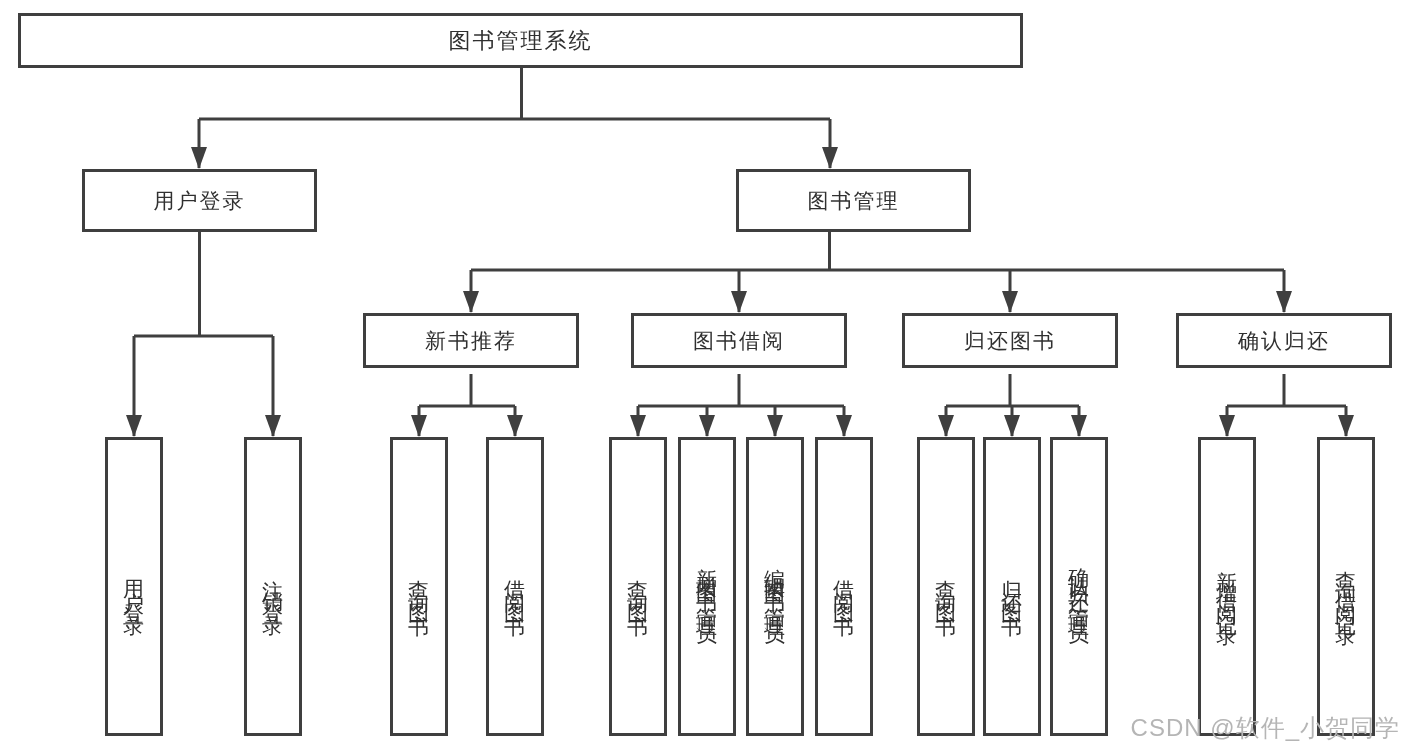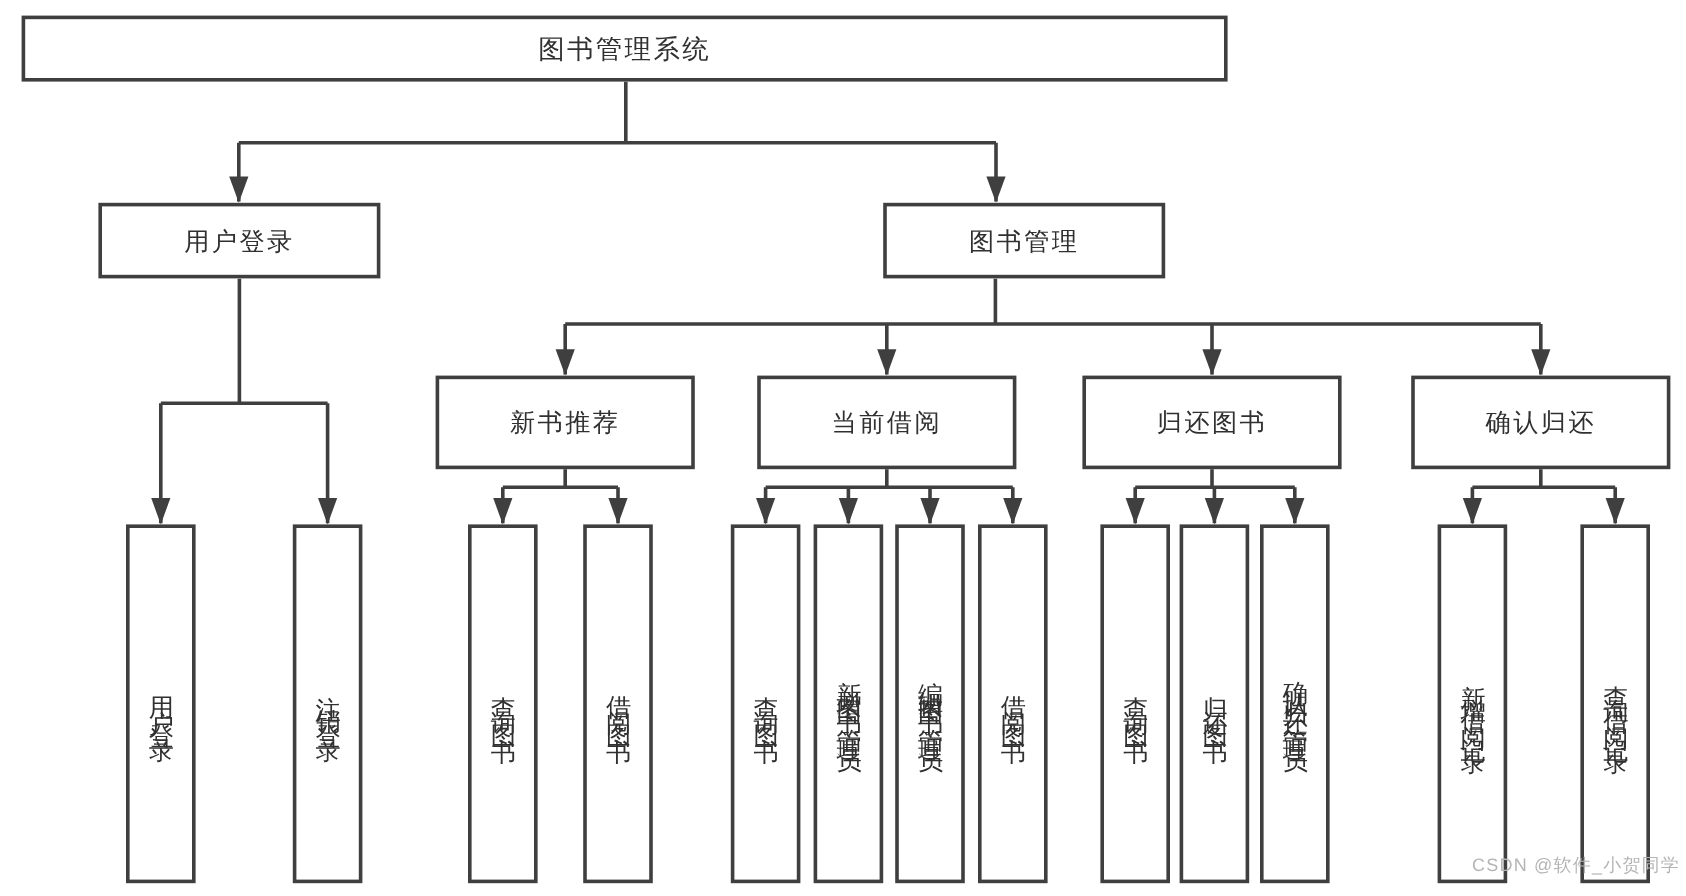--- a/index.html
+++ b/index.html
@@ -19,36 +19,36 @@
   .node{
     position:absolute;box-sizing:border-box;
     border:3px solid var(--line);background:#ffffff;
     display:flex;align-items:center;justify-content:center;
     color:var(--text);
   }
   .h{font-size:21px;letter-spacing:2px;white-space:nowrap;}
   #root{left:18px;top:13px;width:1005px;height:55px;font-size:22px;justify-content:center;}
   #n-user-login{left:82px;top:169px;width:235px;height:63px;}
   #n-book-mgmt{left:712px;top:169px;width:235px;height:63px;margin-left:24px;}
-  .l3{top:313px;width:216px;height:78px;}
+  .l3{top:313px;width:216px;height:55px;}
   #n-new-book{left:363px;}
   #n-book-borrow{left:631px;}
   #n-current{left:902px;}
   #n-records{left:1176px;}
   .leaf{top:437px;width:58px;height:299px;}
   .vtext{
     writing-mode:vertical-rl;text-orientation:mixed;
     font-size:21px;line-height:1;white-space:nowrap;color:var(--text);
   }
   .s4{letter-spacing:12px;}
   .s6{letter-spacing:11px;}
   .s9{letter-spacing:8px;}
   #watermark{
     position:absolute;right:5px;top:712px;
-    font-size:15px;color:var(--wm);letter-spacing:1px;white-space:nowrap;
+    font-size:24px;color:var(--wm);letter-spacing:1px;white-space:nowrap;
   }
 </style>
 </head>
 <body>
 
 <div id="canvas">
 
   <svg id="connectors" width="1405" height="747" viewBox="0 0 1405 747">
     <g stroke="#3f3f3f" stroke-width="3" fill="none">
       <path d="M521.5 68 V119 M199 119 H830 M199 119 V168 M830 119 V168"></path>
@@ -90,21 +90,21 @@
     <span>用户登录</span>
   </div>
   <div class="node h" id="n-book-mgmt">
     <span>图书管理</span>
   </div>
 
   <div class="node h l3" id="n-new-book">
     <span>新书推荐</span>
   </div>
   <div class="node h l3" id="n-book-borrow">
-    <span>当前借阅</span>
+    <span>图书借阅</span>
   </div>
   <div class="node h l3" id="n-current">
     <span>归还图书</span>
   </div>
   <div class="node h l3" id="n-records">
     <span>确认归还</span>
   </div>
 
   <div class="node leaf" style="left:105px">
     <span class="vtext s4">用户登录</span>

